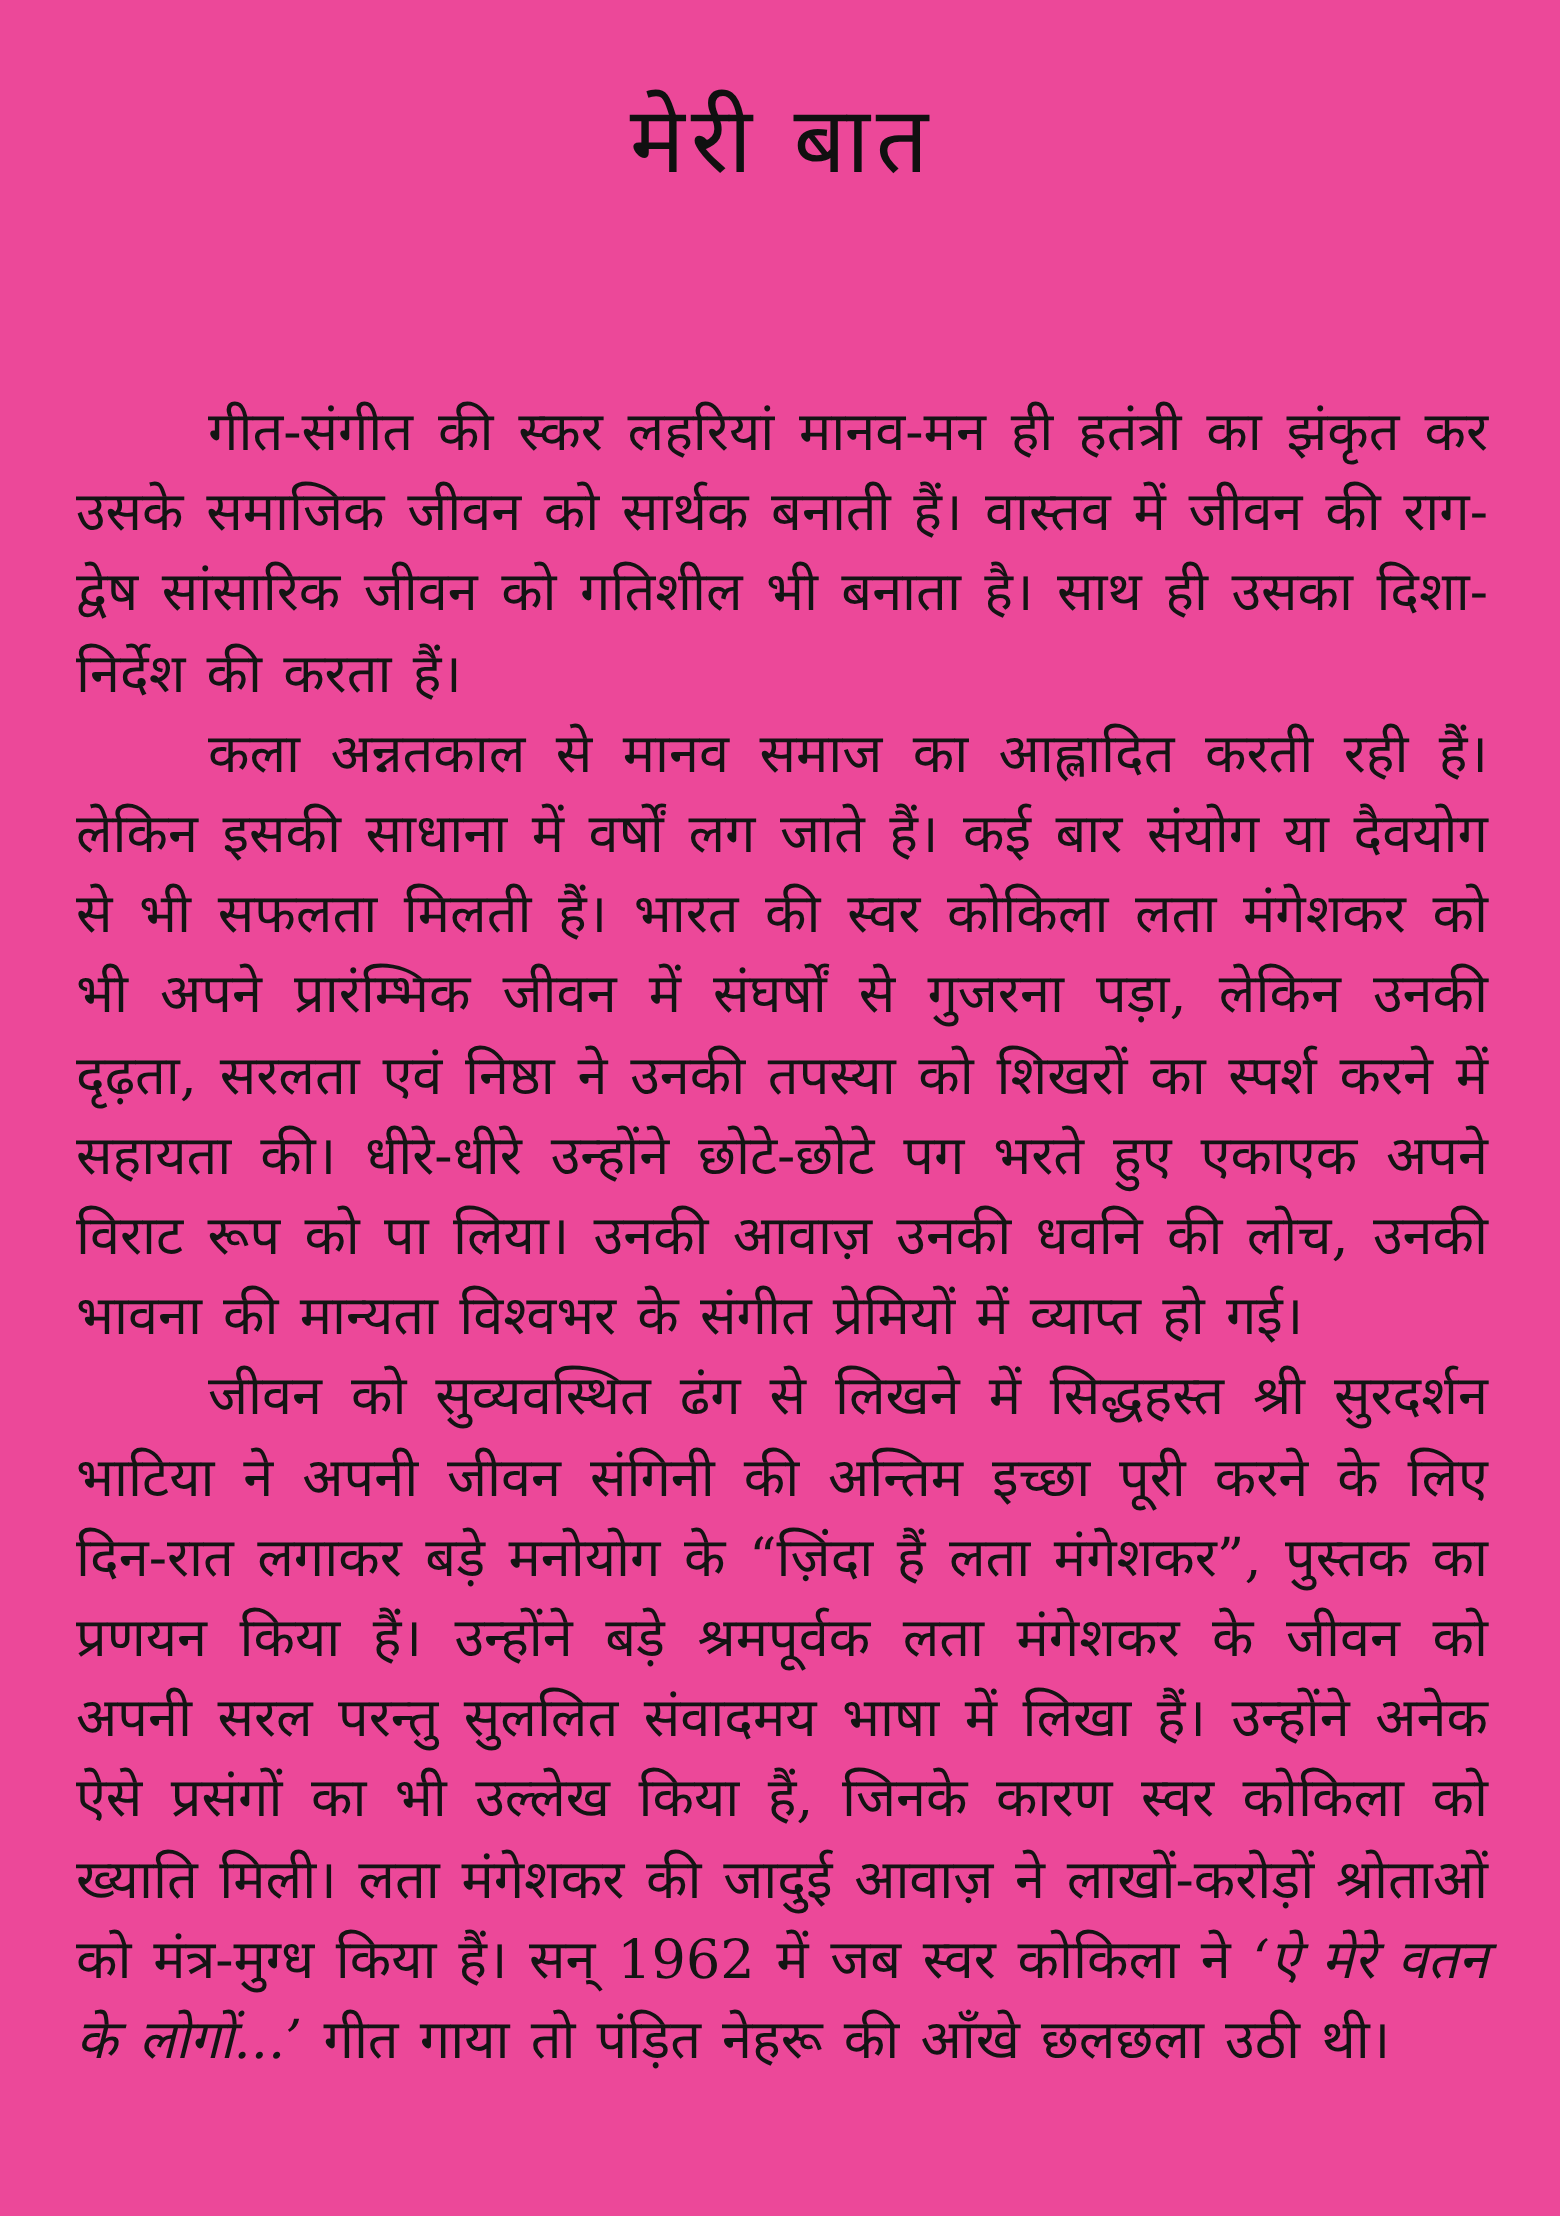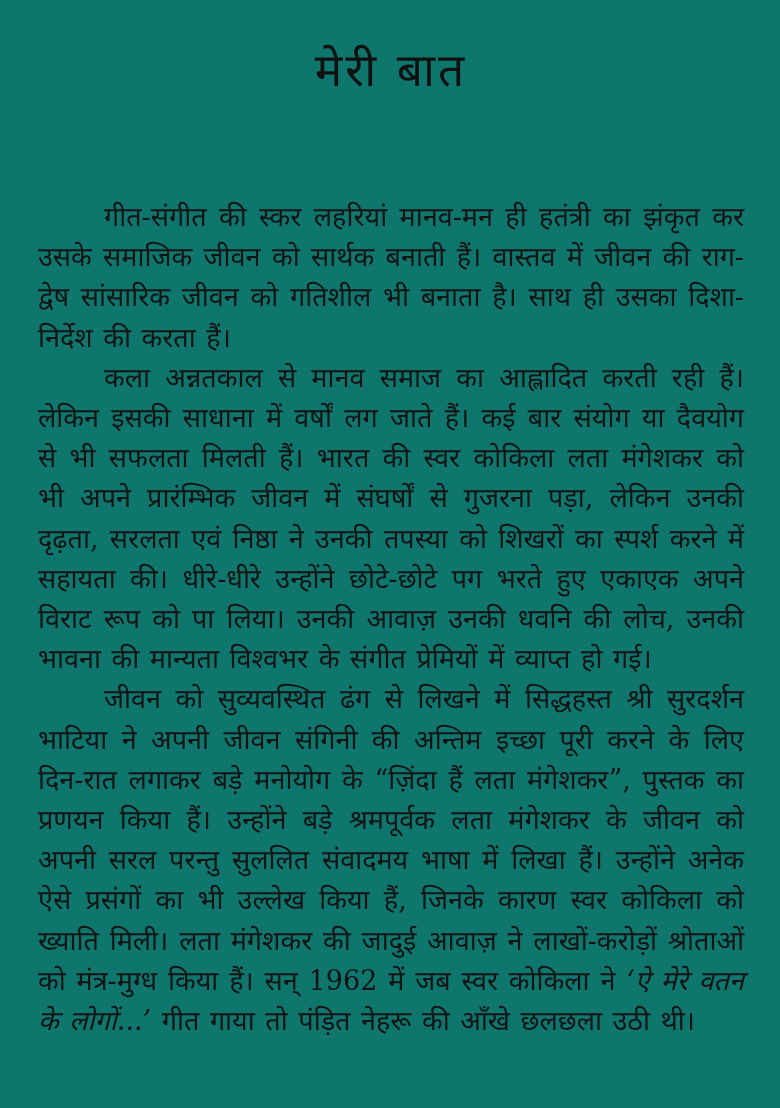--- a/index.html
+++ b/index.html
@@ -13,21 +13,21 @@
     overflow: hidden;
     font-family: "DejaVu Serif", "DejaVu Sans", serif;
     color: #161616;
     position: relative;
   }
   .page {
     box-sizing: border-box;
     width: 780px;
     height: 1108px;
     padding: 40px 36px 0 38px;
-    background: #0f766e;
+    background: #ec4899;
   }
   .page-title {
     margin: 0;
     text-align: center;
     font-size: 46px;
     font-weight: 500;
     line-height: 60px;
     letter-spacing: 3px;
     color: #101010;
   }

